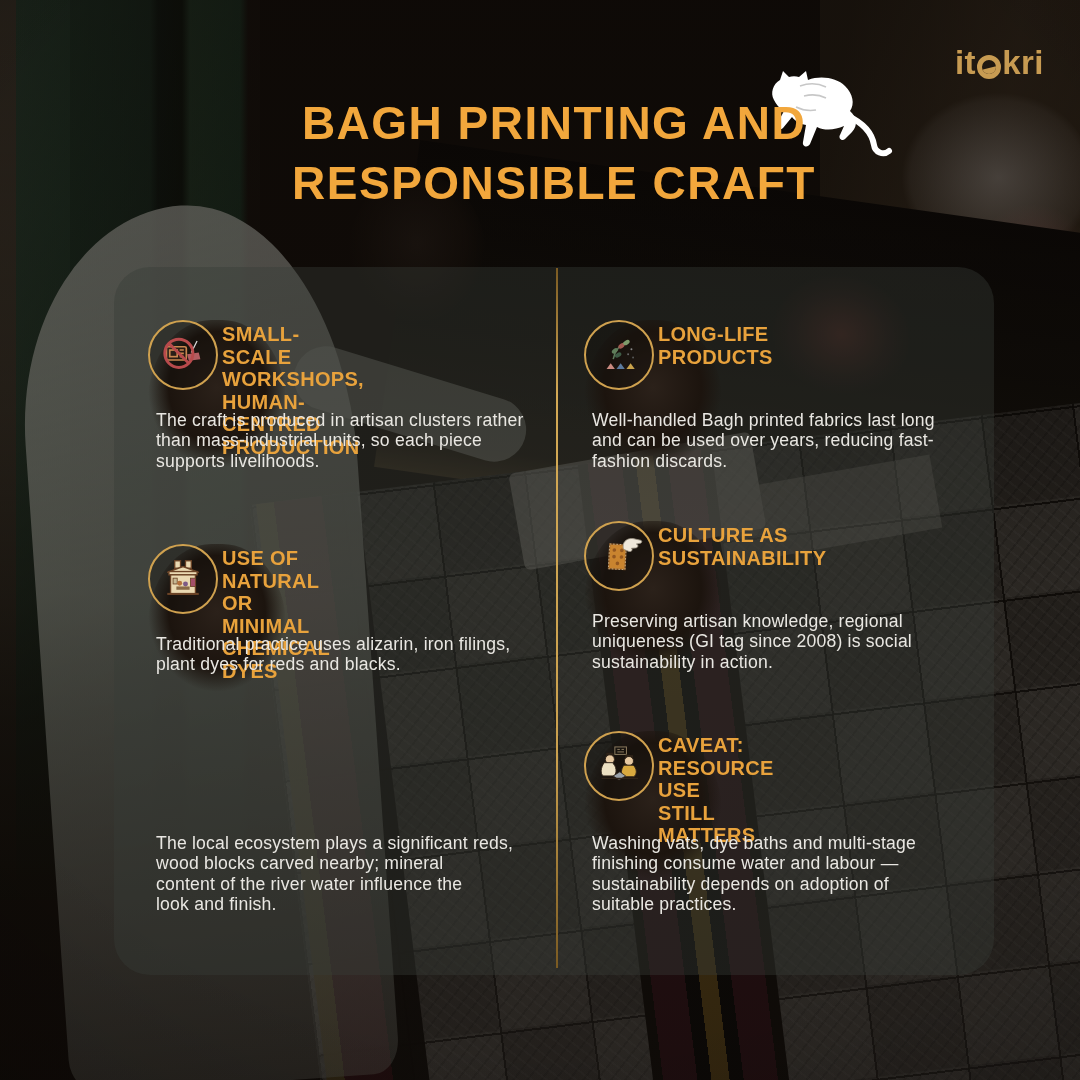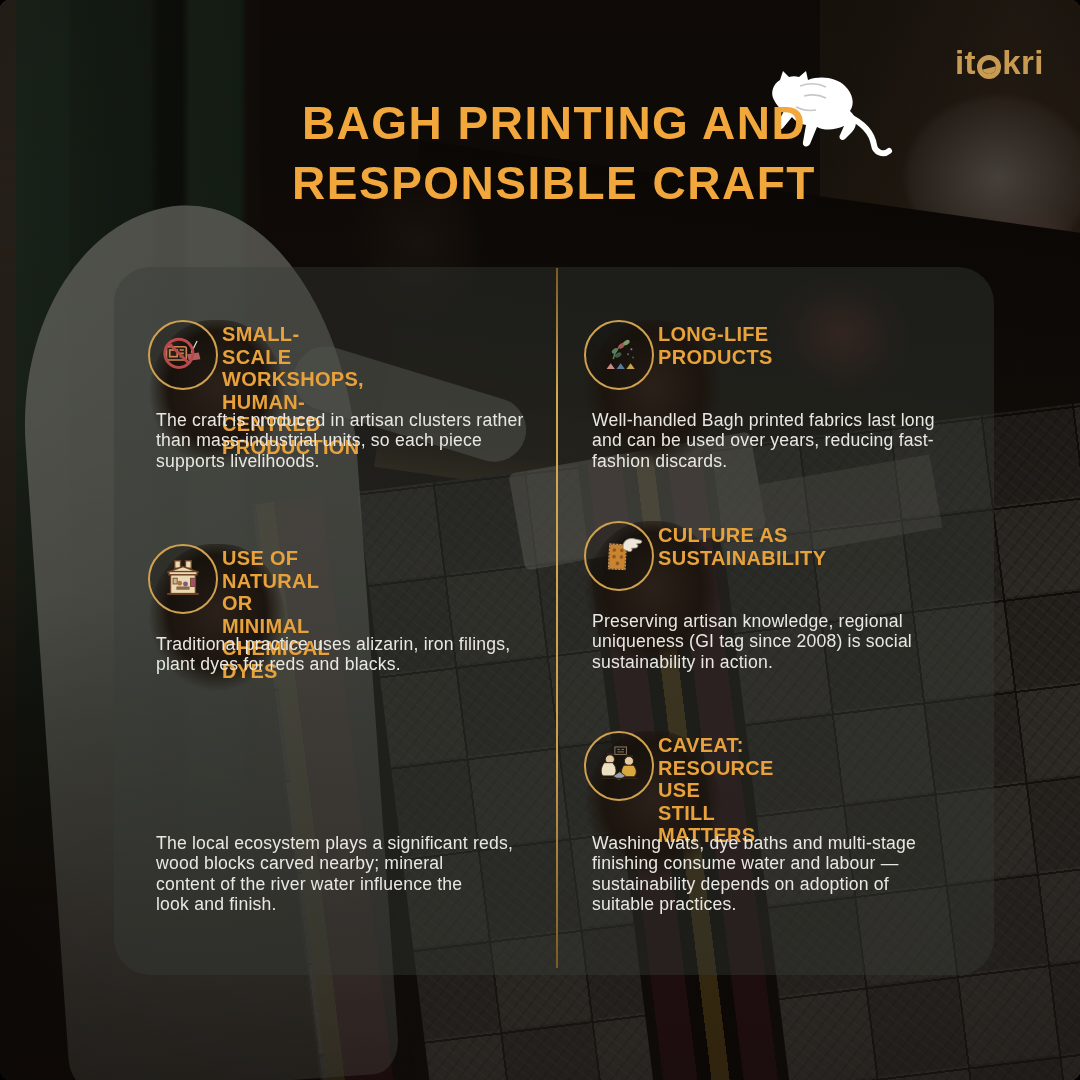--- a/index.html
+++ b/index.html
@@ -1,18 +1,18 @@
 <!DOCTYPE html>
 <html><head>
 <meta charset="utf-8">
 <style>
   html,body { margin:0; padding:0; background:#000; }
   .canvas {
     position:relative; width:1080px; height:1080px; overflow:hidden;
-    background:#160f0a; font-family:"Liberation Sans", sans-serif;border-radius:9px;
+    background:#160f0a; font-family:"Liberation Sans", sans-serif;
     -webkit-font-smoothing:antialiased;
   }
   
   .bg { position:absolute; inset:0; }
   .bg > div { position:absolute; }
   .wall { left:0; top:0; width:260px; height:900px;
     background:linear-gradient(90deg,
       #53493a 0px,#53493a 16px,
       #33503c 16px,#2c4a36 70px,
       #25402e 70px,#1f3627 150px,

